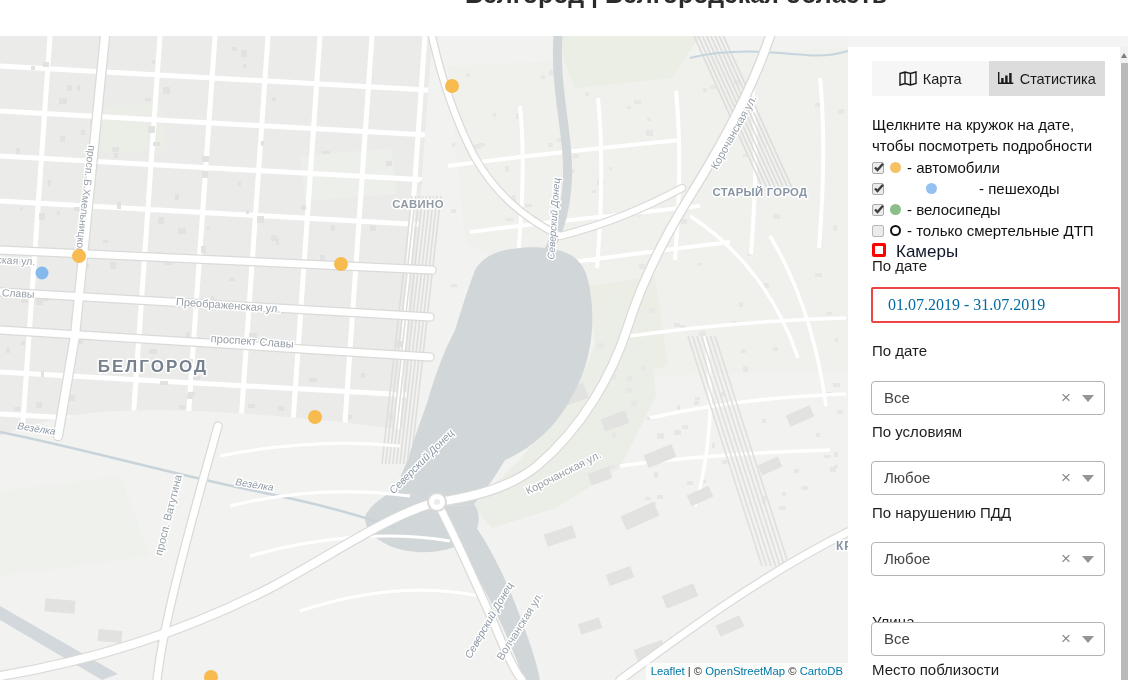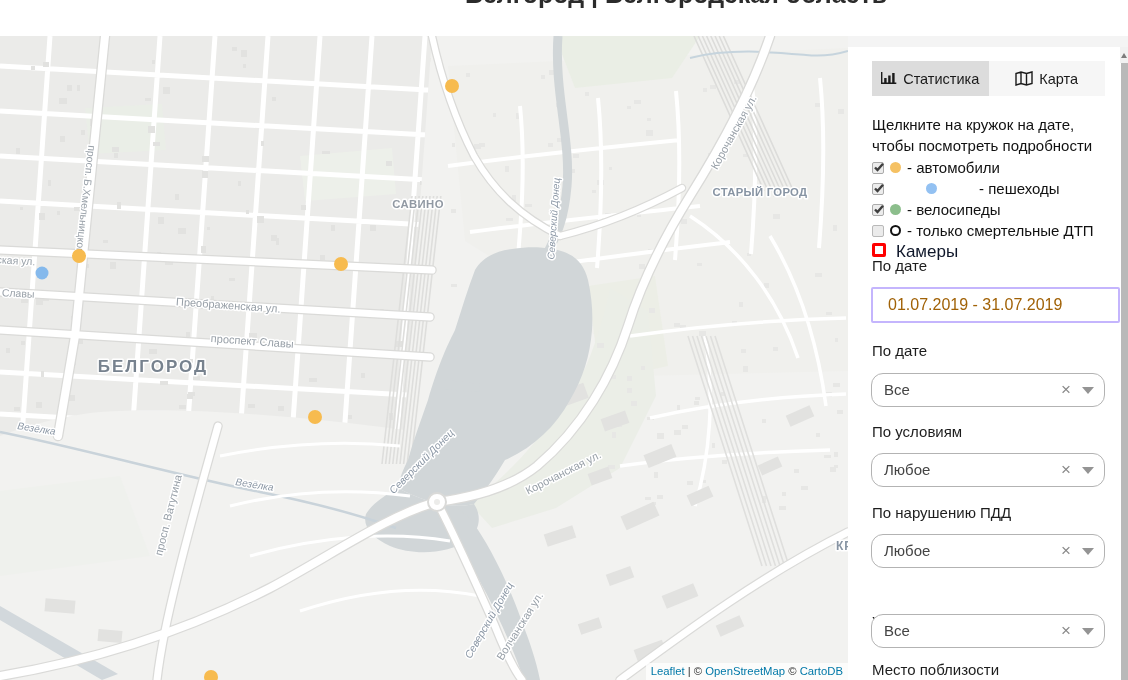--- a/index.html
+++ b/index.html
@@ -24,25 +24,25 @@
   .cb{width:10px;height:10px;border:1px solid #ababab;border-radius:2px;background:#ececec;
     position:relative;margin-right:6px;flex:none;}
   .cb.off{background:#ebebeb;border-color:#b9b9b9;}
   .cb svg{position:absolute;left:-1px;top:-2px;}
   .dot{width:11px;height:11px;border-radius:50%;margin-right:6px;flex:none;}
   .ring{width:7px;height:7px;border-radius:50%;border:2px solid #111;background:#fff;margin-right:6px;flex:none;}
   
   #cam{position:absolute;left:872px;top:243px;width:8px;height:8px;border:3.3px solid #ff0000;border-radius:2px;background:#fff;}
   #camlab{position:absolute;left:896px;top:242px;font-size:17px;color:#0f172a;}
   
-  #datebox{position:absolute;left:871px;top:287px;width:230px;height:32px;border:2px solid #c4b5fd;
-    border-radius:2px;background:#fff;font-size:16px;color:#a16207;line-height:32px;padding-left:15px;box-sizing:content-box;}
+  #datebox{position:absolute;left:871px;top:287px;width:230px;height:32px;border:2px solid #ef4444;
+    border-radius:2px;background:#fff;font-size:16px;color:#0369a1;line-height:32px;padding-left:15px;box-sizing:content-box;font-family:Liberation Serif, serif;}
   .lbl{position:absolute;left:872px;font-size:15px;color:#1d1d1d;}
-  .dd{position:absolute;left:871px;width:234px;height:34px;border:1px solid #b3b3b3;border-radius:12px;
-    background:#fff;box-sizing:border-box;font-size:15px;color:#444;line-height:31px;padding-left:12px;}
+  .dd{position:absolute;left:871px;width:234px;height:34px;border:1px solid #b3b3b3;border-radius:4px;
+    background:#fff;box-sizing:border-box;font-size:15px;color:#444;line-height:31px;padding-left:12px;margin-top:8px;}
   .dd .x{position:absolute;right:33px;top:0;color:#8a8a8a;font-size:17px;line-height:31px;}
   .dd .tri{position:absolute;right:10px;top:13px;width:0;height:0;
     border-left:6px solid transparent;border-right:6px solid transparent;border-top:7px solid #949494;}
   
   #sctrack{position:absolute;left:1120px;top:47px;width:8px;height:16px;background:#f1f1f1;}
   #scarrow{position:absolute;left:1121px;top:53px;width:0;height:0;
     border-left:3.5px solid transparent;border-right:3.5px solid transparent;border-bottom:5px solid #7c7c7c;}
   #scthumb{position:absolute;left:1120.5px;top:63px;width:7.5px;height:617px;background:#b9b9b9;}
 </style>
 </head>
@@ -150,29 +150,29 @@
         <circle cx="42" cy="237" r="6.5" fill="#85b9ec"></circle>
         <circle cx="341" cy="228" r="7" fill="#f7bb4f"></circle>
         <circle cx="315" cy="381" r="7" fill="#f7bb4f"></circle>
         <circle cx="211" cy="641" r="7" fill="#f7bb4f"></circle>
       </svg></div>
   <div id="attrib"><a>Leaflet</a> | © <a>OpenStreetMap</a> © <a>CartoDB</a></div>
 
   <div id="sideband"></div>
 
   <div id="tabs">
+    <div class="tab" id="tab1"><svg width="18" height="15" viewBox="0 0 18 15">
+          <path d="M1 2.5 L6 1 L11.5 2.5 L17 1 V12.5 L11.5 14 L6 12.5 L1 14 Z M6 1 V12.5 M11.5 2.5 V14" fill="none" stroke="#1a1a1a" stroke-width="1.4"></path>
+        </svg>Карта</div>
     <div class="tab" id="tab2"><svg width="16" height="13" viewBox="0 0 16 13">
           <path d="M0.7 0 V11.2 H15.3" fill="none" stroke="#1a1a1a" stroke-width="1.4"></path>
           <rect x="3.2" y="6" width="2.4" height="5.2" fill="#1a1a1a"></rect>
           <rect x="7.2" y="3.5" width="2.4" height="7.7" fill="#1a1a1a"></rect>
           <rect x="11.2" y="1" width="2.4" height="10.2" fill="#1a1a1a"></rect>
         </svg>Статистика</div>
-    <div class="tab" id="tab1"><svg width="18" height="15" viewBox="0 0 18 15">
-          <path d="M1 2.5 L6 1 L11.5 2.5 L17 1 V12.5 L11.5 14 L6 12.5 L1 14 Z M6 1 V12.5 M11.5 2.5 V14" fill="none" stroke="#1a1a1a" stroke-width="1.4"></path>
-        </svg>Карта</div>
   </div>
 
   <div class="sb" style="left:872px;top:116px;">Щелкните на кружок на дате,</div>
   <div class="sb" style="left:872px;top:137px;">чтобы посмотреть подробности</div>
 
   <div class="row" style="top:157px;">
     <span class="cb">
         <svg width="14" height="14" viewBox="0 0 14 14">
           <path d="M3 6.5 L5.5 9 L11 2.8" fill="none" stroke="#3f3f3f" stroke-width="2.4"></path>
         </svg>

